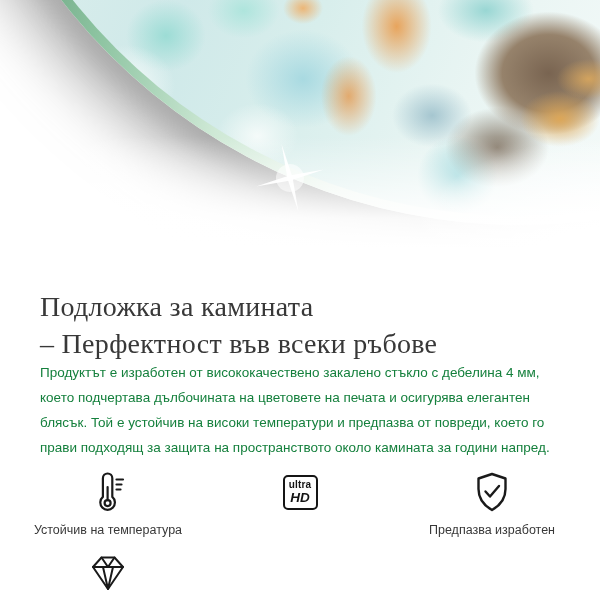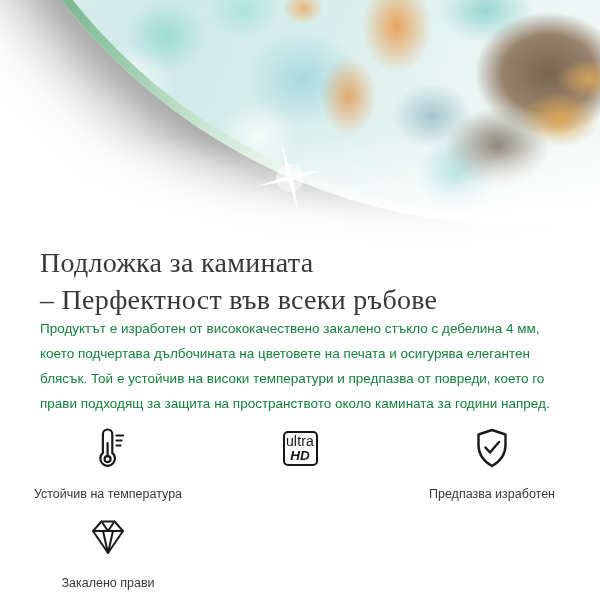--- a/index.html
+++ b/index.html
@@ -38,41 +38,41 @@
       linear-gradient(112deg,#f0f8f7 6%,#dbeeec 26%,#cfe9e9 38%,#d8eeec 47%,#e9f5f3 58%,#f6fbfa 72%);
   }
   .hero-fade{
     position:absolute;inset:0;z-index:2;pointer-events:none;
     background:
       radial-gradient(210px 140px at 100% 112%, #fff 35%, rgba(255,255,255,0) 100%),
       linear-gradient(180deg, rgba(255,255,255,0) 0%, rgba(255,255,255,0) 55%, rgba(255,255,255,.45) 72%, rgba(255,255,255,.92) 88%, #fff 100%);
   }
   .sparkle{position:absolute;left:252px;top:140px;width:76px;height:76px;z-index:3;pointer-events:none;}
   
-  .content{padding:0 40px;}
+  .content{padding:0 40px;margin-top:44px;}
   .page-title{
     margin:-4px 0 0;font-family:"Liberation Serif","DejaVu Serif",serif;font-weight:400;
     font-size:28px;line-height:37px;color:#383838;letter-spacing:.3px;
   }
   .description{
     margin:-2px 0 0;max-width:535px;font-size:13.5px;line-height:25px;color:#15803d;
   }
   
   .features{
     margin:10px 12px 0;display:grid;grid-template-columns:repeat(3,1fr);row-gap:14px;
   }
   .feature{display:flex;flex-direction:column;align-items:center;text-align:center;}
   .icon-box{height:44px;display:flex;align-items:center;justify-content:center;}
-  .feature-label{margin-top:17px;font-size:12.5px;color:#383838;white-space:nowrap;}
+  .feature-label{margin-top:9px;font-size:12.5px;color:#383838;white-space:nowrap;}
   .ico{stroke:#1a1a1a;fill:none;stroke-width:2.2;stroke-linecap:round;stroke-linejoin:round;}
   .uhd-box{
     width:31px;height:31px;border:2.5px solid #151515;border-radius:5px;
     display:flex;flex-direction:column;align-items:center;justify-content:center;line-height:1;color:#151515;
   }
-  .uhd-top{font-size:14px;font-weight:400;letter-spacing:.2px;}
+  .uhd-top{font-size:10px;font-weight:700;letter-spacing:.2px;}
   .uhd-bottom{font-size:13.5px;font-weight:800;margin-top:1px;font-style:italic;}
   .stripes{
     width:37px;height:37px;
     clip-path:polygon(0 100%,100% 0,100% 100%);
     background:repeating-linear-gradient(135deg,#161616 0 3.6px,rgba(0,0,0,0) 3.6px 8.6px);
   }
 </style>
 </head>
 <body>
 

